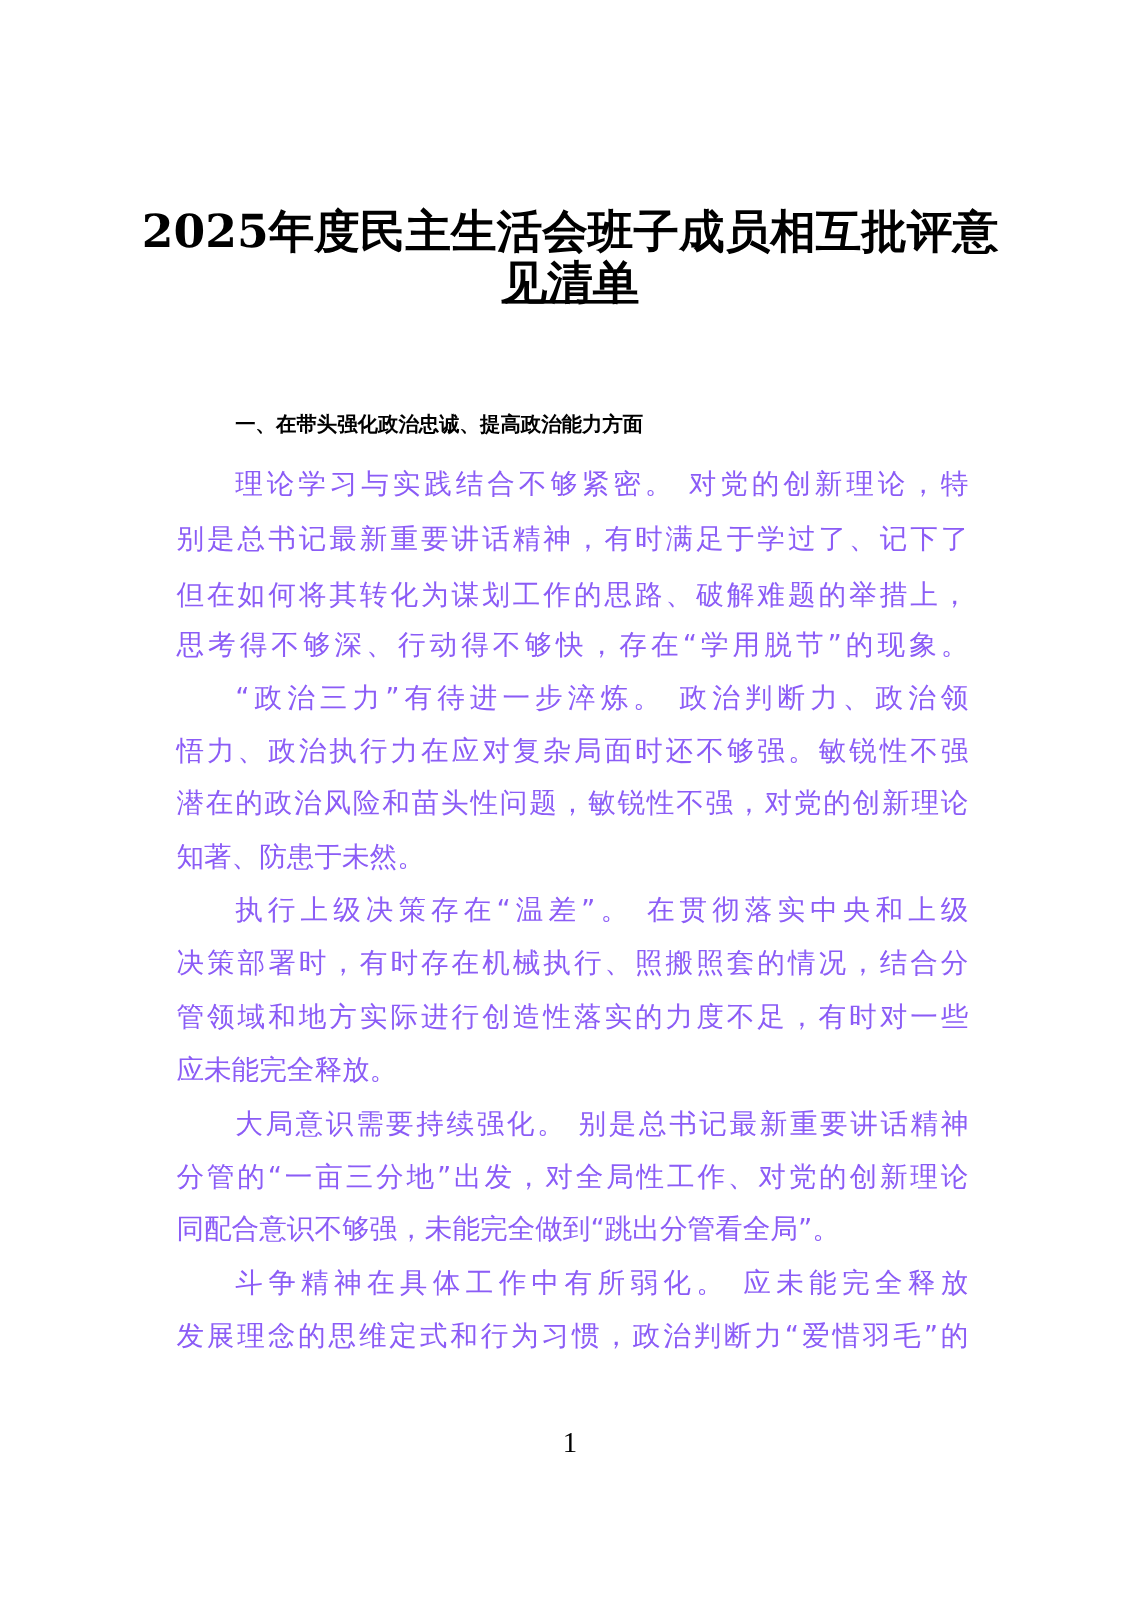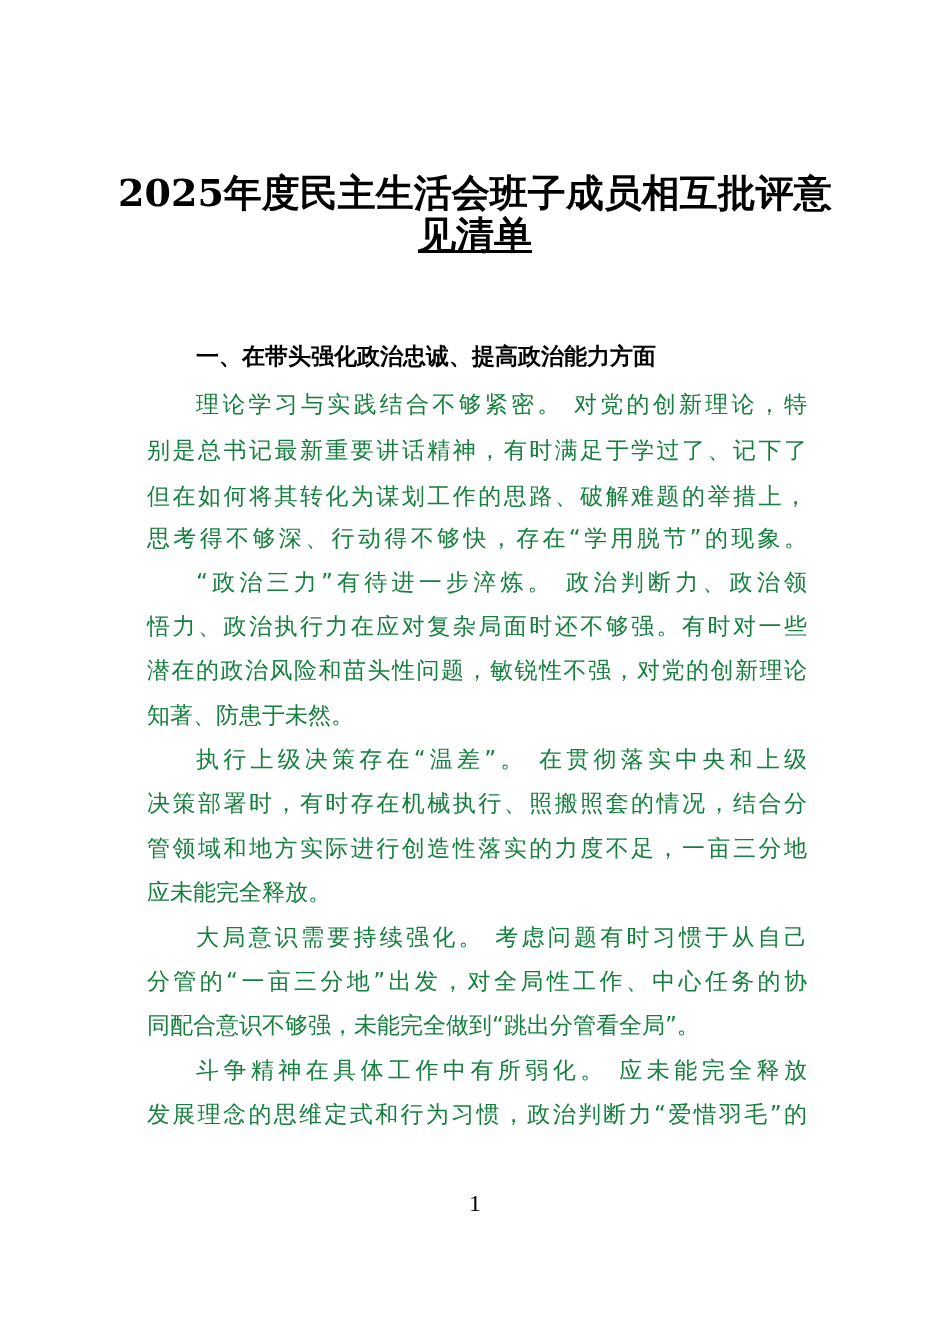--- a/index.html
+++ b/index.html
@@ -34,37 +34,37 @@
       line-height: 38px;
       letter-spacing: 0px;
       white-space: nowrap;
     }
     .title-line-1 { top: 174px; }
     .title-line-2 { top: 216px; text-decoration: underline; }
     .heading {
       position: absolute;
       left: 196px;
       top: 341px;
-      font-family: Liberation Sans, sans-serif;
+      font-family: Liberation Mono, monospace;
       font-weight: bold;
-      font-size: 23px;
+      font-size: 17px;
       line-height: 30px;
       white-space: nowrap;
     }
     .line {
       position: absolute;
       left: 147px;
       width: 660px;
       font-family: "DejaVu Sans", "Liberation Sans", sans-serif;
       font-size: 23px;
       line-height: 30px;
       white-space: nowrap;
       text-align: justify;
       text-align-last: justify;
-      color: #15803d;
+      color: #8b5cf6;
     }
     .line.indent {
       left: 196px;
       width: 611px;
     }
     .line.last {
       text-align-last: left;
       width: auto;
     }
     .page-number {
@@ -87,30 +87,30 @@
   <div class="title title-line-2">见清单</div>
 
   <div class="heading">一、在带头强化政治忠诚、提高政治能力方面</div>
 
   <div class="line indent" style="top:389px">理论学习与实践结合不够紧密。 对党的创新理论，特</div>
   <div class="line" style="top:435px">别是总书记最新重要讲话精神，有时满足于学过了、记下了</div>
   <div class="line" style="top:481px">但在如何将其转化为谋划工作的思路、破解难题的举措上，</div>
   <div class="line" style="top:523px">思考得不够深、行动得不够快，存在“学用脱节”的现象。</div>
 
   <div class="line indent" style="top:567px">“政治三力”有待进一步淬炼。 政治判断力、政治领</div>
-  <div class="line" style="top:611px">悟力、政治执行力在应对复杂局面时还不够强。有时对一些</div>
+  <div class="line" style="top:611px">悟力、政治执行力在应对复杂局面时还不够强。敏锐性不强</div>
   <div class="line" style="top:655px">潜在的政治风险和苗头性问题，敏锐性不强，对党的创新理论</div>
   <div class="line last" style="top:700px">知著、防患于未然。</div>
 
   <div class="line indent" style="top:744px">执行上级决策存在“温差”。 在贯彻落实中央和上级</div>
   <div class="line" style="top:788px">决策部署时，有时存在机械执行、照搬照套的情况，结合分</div>
-  <div class="line" style="top:833px">管领域和地方实际进行创造性落实的力度不足，一亩三分地</div>
+  <div class="line" style="top:833px">管领域和地方实际进行创造性落实的力度不足，有时对一些</div>
   <div class="line last" style="top:877px">应未能完全释放。</div>
 
-  <div class="line indent" style="top:922px">大局意识需要持续强化。 考虑问题有时习惯于从自己</div>
-  <div class="line" style="top:966px">分管的“一亩三分地”出发，对全局性工作、中心任务的协</div>
+  <div class="line indent" style="top:922px">大局意识需要持续强化。 别是总书记最新重要讲话精神</div>
+  <div class="line" style="top:966px">分管的“一亩三分地”出发，对全局性工作、对党的创新理论</div>
   <div class="line last" style="top:1010px">同配合意识不够强，未能完全做到“跳出分管看全局”。</div>
 
   <div class="line indent" style="top:1055px">斗争精神在具体工作中有所弱化。 应未能完全释放</div>
   <div class="line" style="top:1099px">发展理念的思维定式和行为习惯，政治判断力“爱惜羽毛”的</div>
 
   <div class="page-number">1</div>
 </div>
 
 </body></html>

